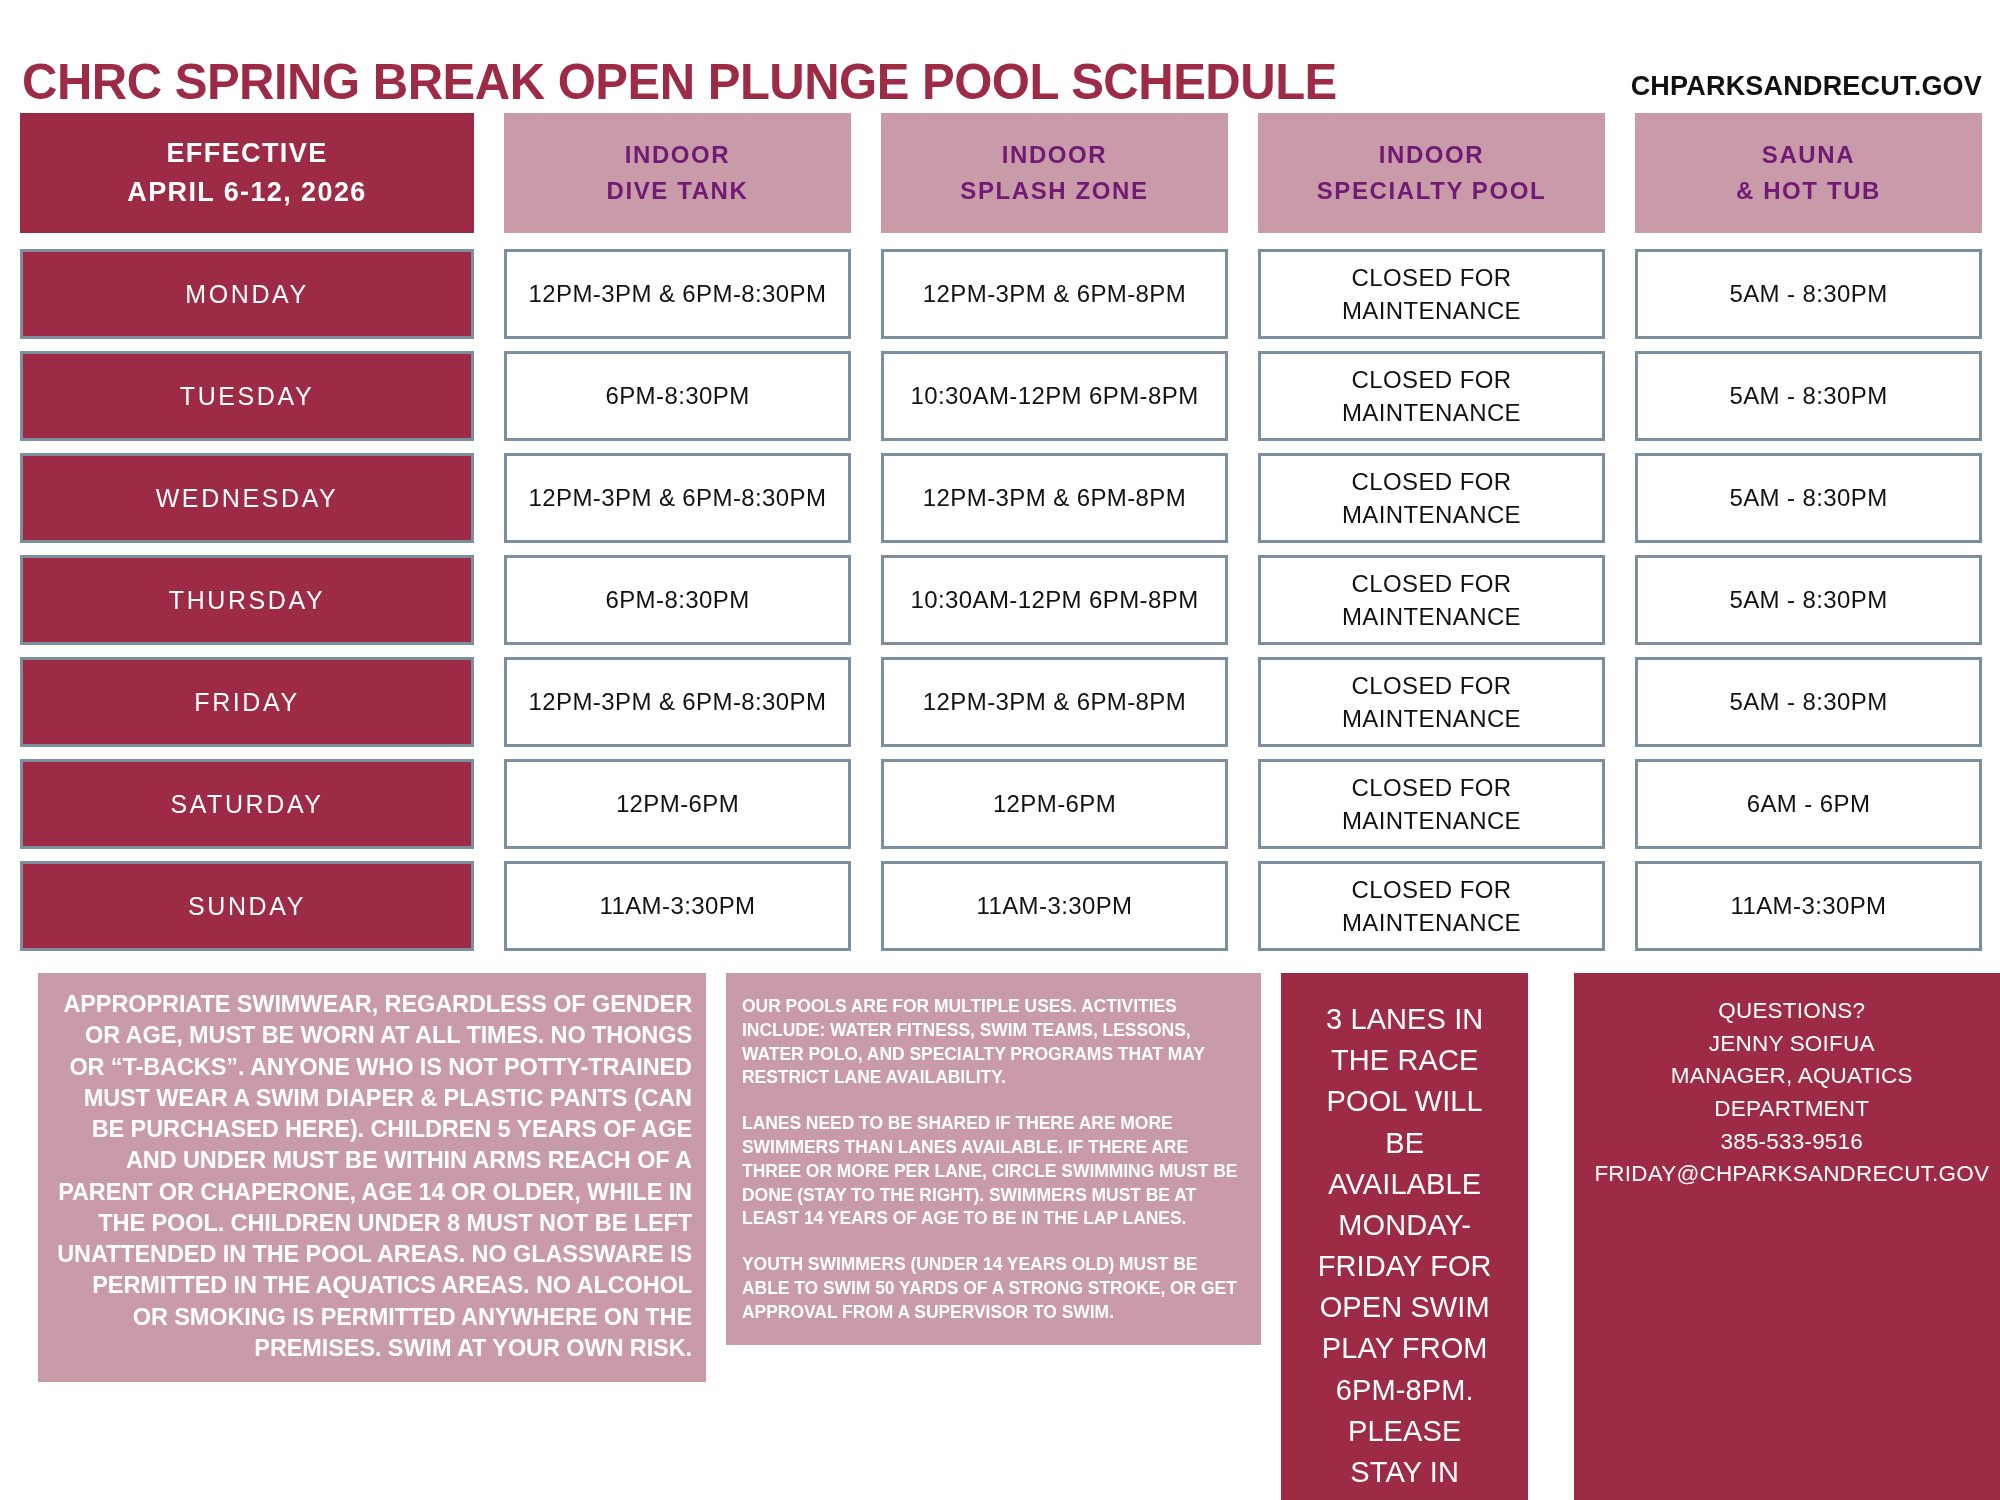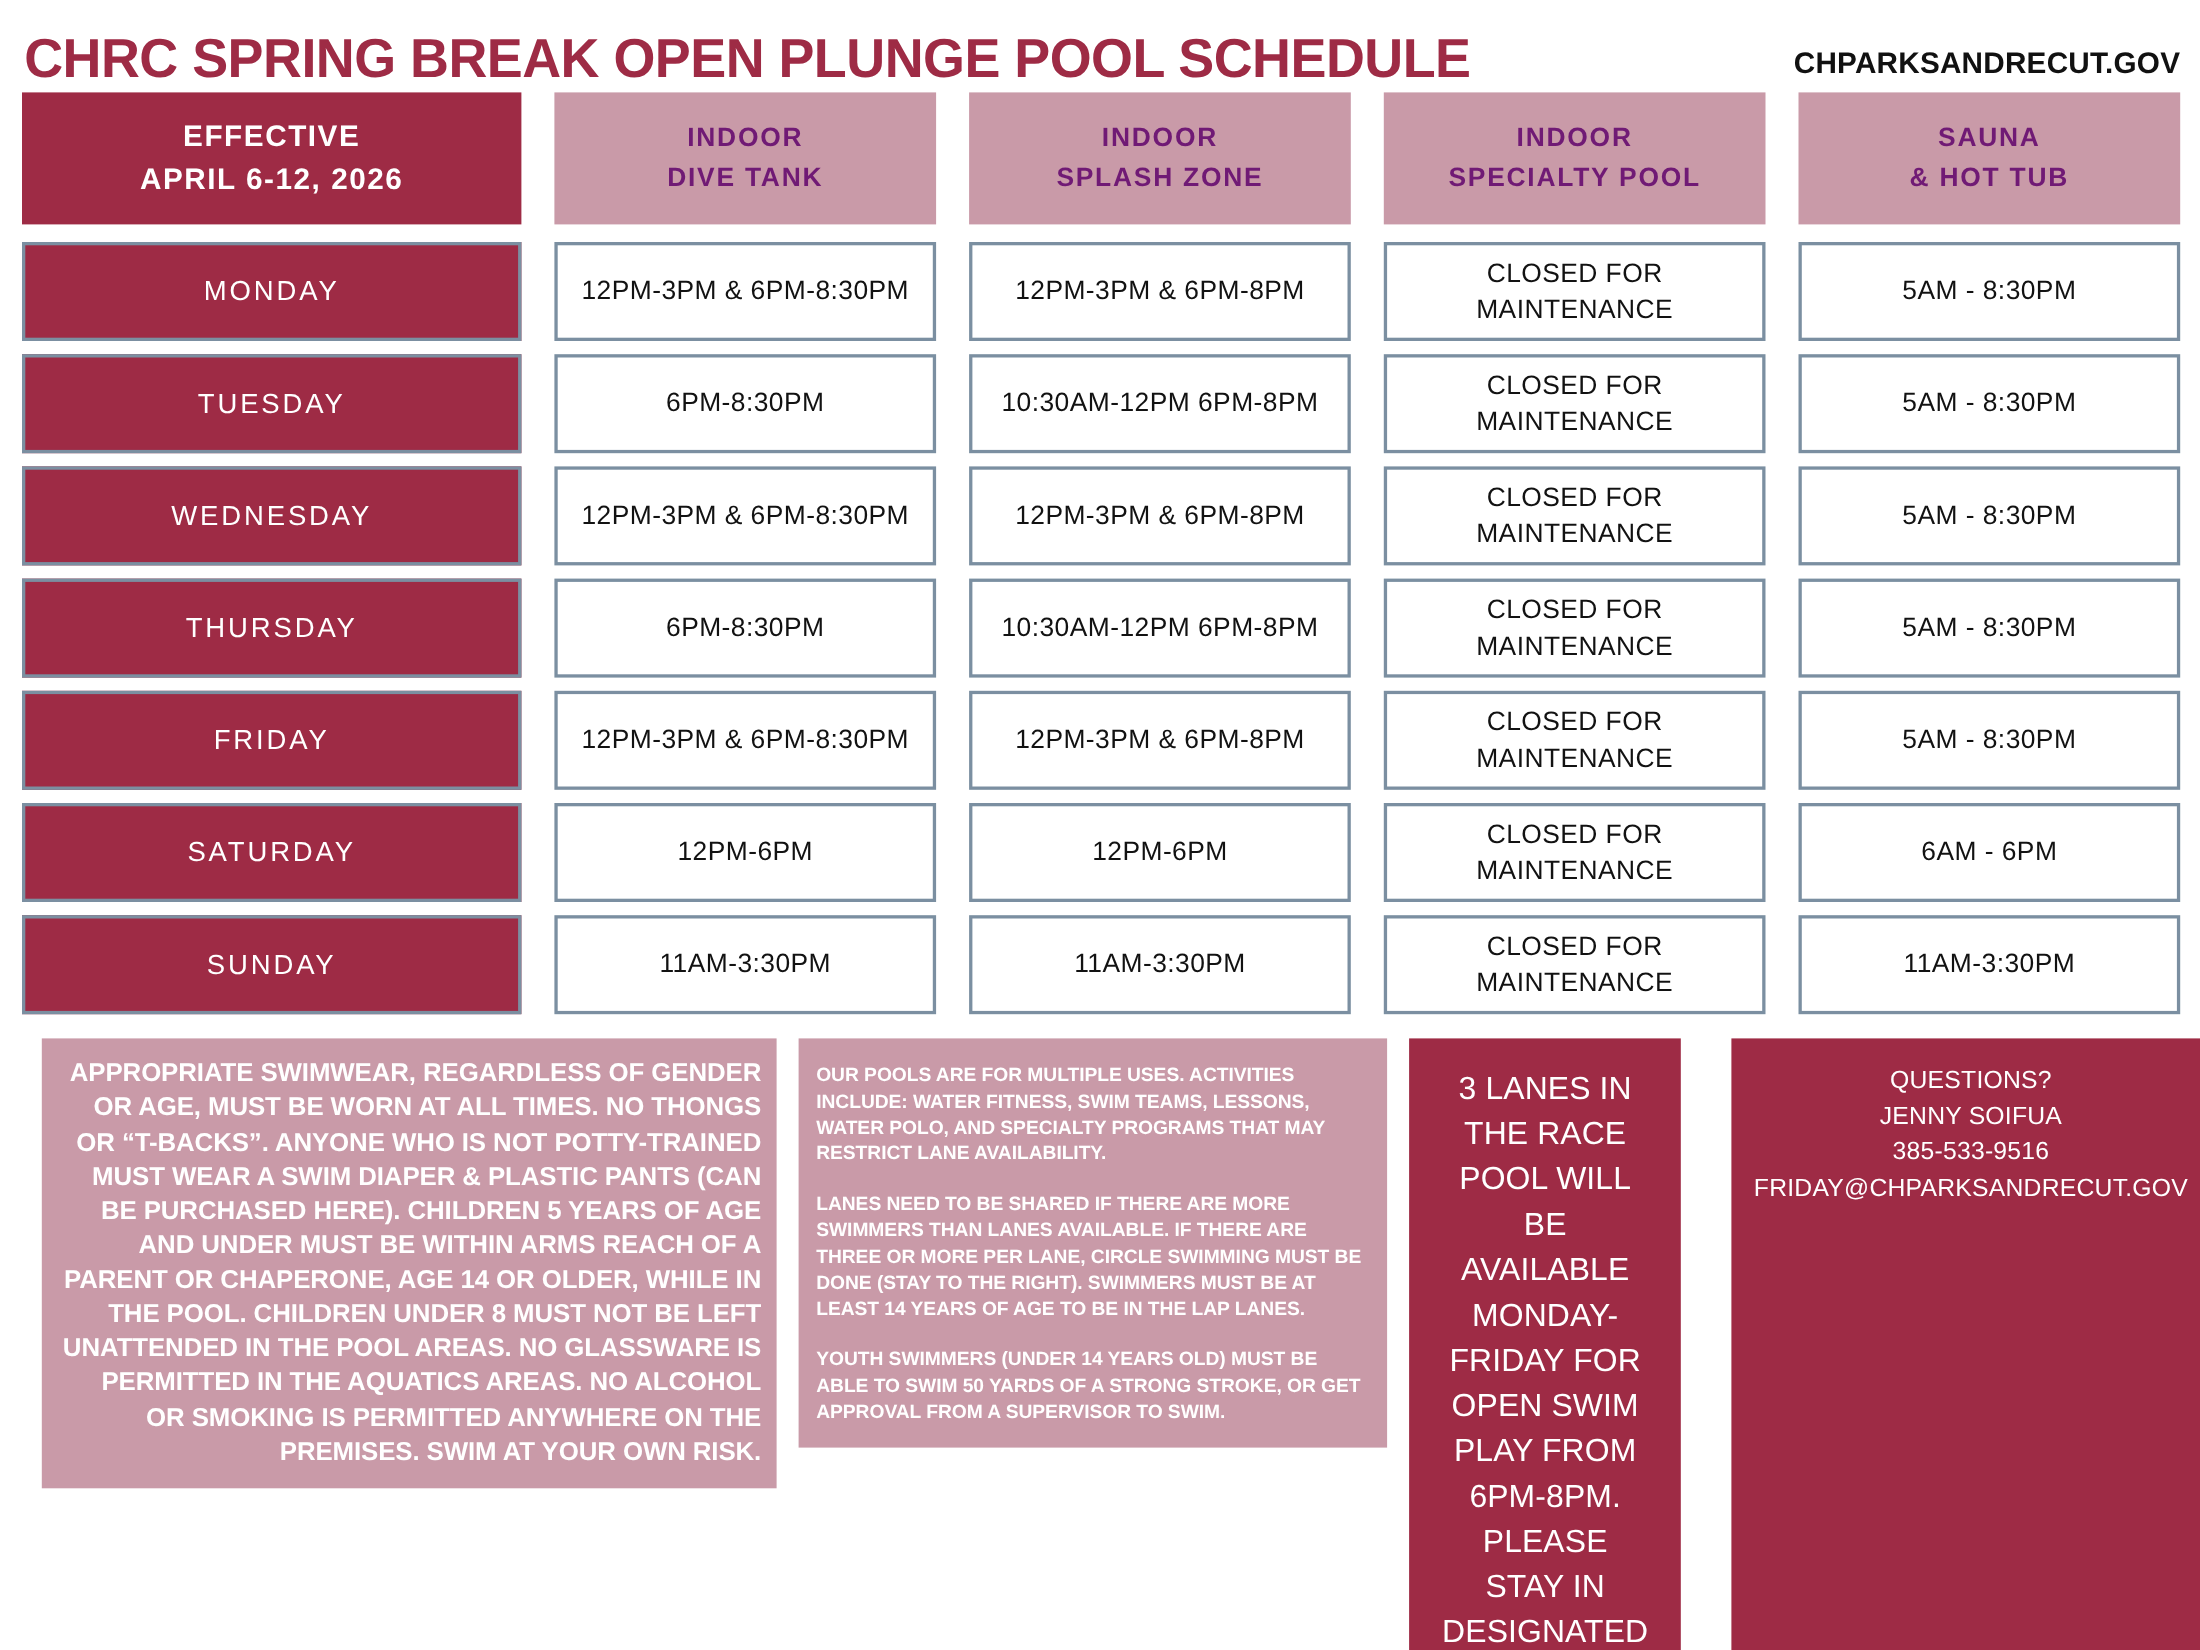--- a/index.html
+++ b/index.html
@@ -11,20 +11,21 @@
   }
   .page { position: relative; width: 2000px; height: 1500px; padding: 0; }
 
   
   .header {
     display: flex;
     align-items: flex-end;
     justify-content: space-between;
     padding: 14px 18px 6px 22px;
     height: 84px;
+    margin-top: 29px;
   }
   .title {
     font-size: 50px;
     font-weight: 700;
     letter-spacing: -0.5px;
     color: #9E2B45;
     line-height: 1;
     white-space: nowrap;
     transform: scaleX(0.98);
     transform-origin: left bottom;
@@ -262,20 +263,21 @@
       <p>OUR POOLS ARE FOR MULTIPLE USES. ACTIVITIES INCLUDE: WATER FITNESS, SWIM TEAMS, LESSONS, WATER POLO, AND SPECIALTY PROGRAMS THAT MAY RESTRICT LANE AVAILABILITY.</p>
       <p>LANES NEED TO BE SHARED IF THERE ARE MORE SWIMMERS THAN LANES AVAILABLE. IF THERE ARE THREE OR MORE PER LANE, CIRCLE SWIMMING MUST BE DONE (STAY TO THE RIGHT). SWIMMERS MUST BE AT LEAST 14 YEARS OF AGE TO BE IN THE LAP LANES.</p>
       <p>YOUTH SWIMMERS (UNDER 14 YEARS OLD) MUST BE ABLE TO SWIM 50 YARDS OF A STRONG STROKE, OR GET APPROVAL FROM A SUPERVISOR TO SWIM.</p>
     </div>
 
     <div class="right-col">
       <div class="note-lanes-race">3 LANES IN THE RACE POOL WILL BE AVAILABLE MONDAY-FRIDAY FOR OPEN SWIM PLAY FROM 6PM-8PM. PLEASE STAY IN DESIGNATED LANES.</div>
       <div class="note-questions">
         <div>QUESTIONS?</div>
         <div>JENNY SOIFUA</div>
+        <div>MANAGER, AQUATICS DEPARTMENT</div>
         <div>385-533-9516</div>
         <div>FRIDAY@CHPARKSANDRECUT.GOV</div>
       </div>
     </div>
 
   </div>
 
 </div>
 
 </body></html>

